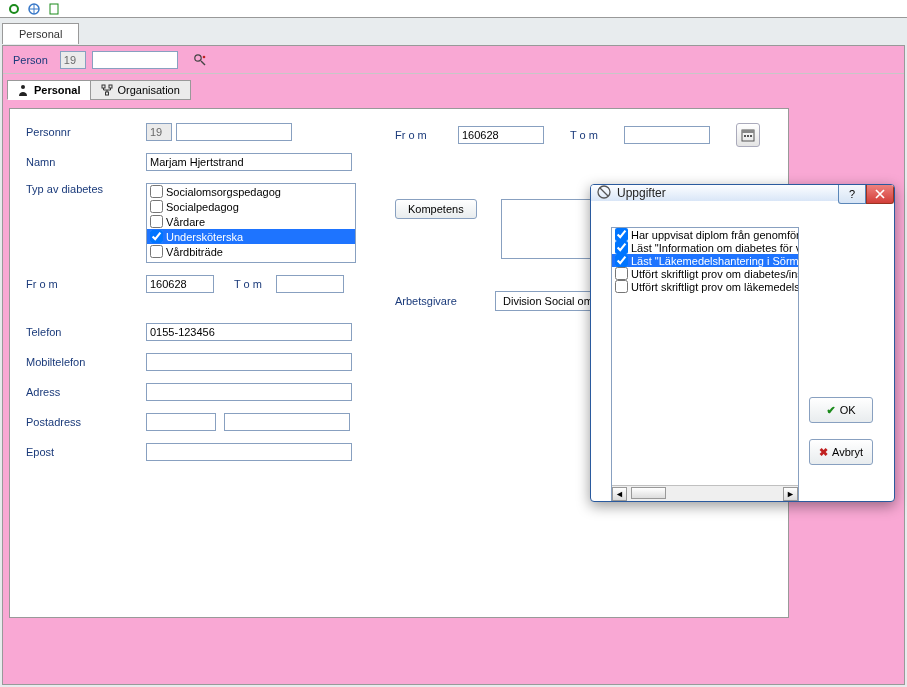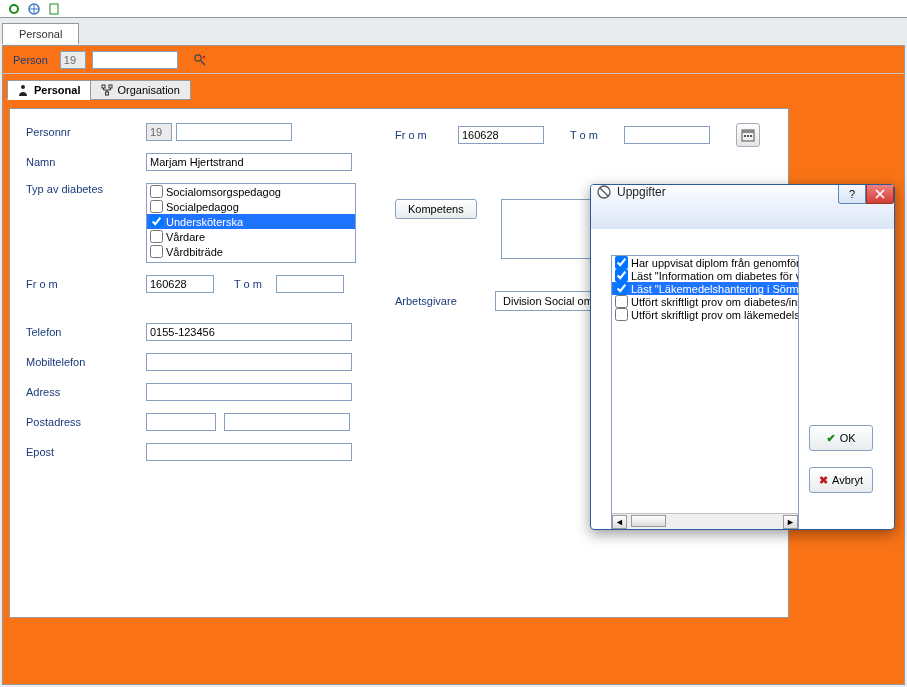--- a/index.html
+++ b/index.html
@@ -4,21 +4,21 @@
 <style>
 * { box-sizing: border-box; font-family: Tahoma, Arial, sans-serif; font-size: 11px; }
 body { margin: 0; background: #e8ecee; width: 907px; height: 687px; overflow: hidden; position: relative; }
 
 .toolbar-top { height: 18px; background: #fff; border-bottom: 1px solid #999; display: flex; align-items: center; padding-left: 8px; gap: 8px; }
 .toolbar-top .tb-icon { width: 12px; height: 12px; display: inline-block; }
 
 .main-tab-strip { height: 24px; display: flex; align-items: end; margin-top: 2px; }
 .main-tab { background: #fff; border: 1px solid #999; border-bottom: none; padding: 4px 16px; margin-left: 2px; font-size: 11px; color: #333; }
 
-.workspace { position: absolute; left: 2px; right: 2px; top: 45px; height: 640px; background: #f97316; border: 1px solid #999; }
+.workspace { position: absolute; left: 2px; right: 2px; top: 45px; height: 640px; background: #f9a8d4; border: 1px solid #999; }
 
 .person-bar { height: 28px; border-bottom: 1px solid #c7c7c7; display: flex; align-items: center; padding: 0 6px; gap: 6px; position: relative; }
 .person-bar .lbl { color: #1a3a7a; margin-right: 6px; padding-left: 4px;}
 .person-bar input { height: 18px; border: 1px solid #88a0c0; background: #fff; padding: 1px 3px; }
 .person-bar .lookup-icon { width: 20px; height: 20px; display: flex; align-items: center; justify-content: center; cursor: pointer; margin-left: 6px; }
 
 .form-tab-strip { height: 26px; display: flex; align-items: end; padding-left: 4px; padding-top: 6px; }
 .form-tab { border: 1px solid #999; padding: 3px 10px; background: #ebebeb; display: flex; align-items: center; gap: 4px; margin-right: -1px; font-size: 11px; }
 .form-tab.active { background: #fff; border-bottom-color: #fff; font-weight: bold; }
 .form-tab .ticon { width: 12px; height: 12px; display:inline-block; }
@@ -38,21 +38,21 @@
 .listbox .li.sel { background: #1e74ff; color: #fff; }
 .listbox input[type=checkbox] { margin: 0; }
 
 .kompetens-btn { padding: 3px 12px; border: 1px solid #88a0c0; background: linear-gradient(#fff,#e8ecee); border-radius: 3px; cursor: pointer; }
 .textblock { width: 210px; height: 60px; border: 1px solid #88a0c0; background: #fff; margin-left: 8px;}
 .icon-btn { width: 24px; height: 24px; border: 1px solid #aab; background: linear-gradient(#fff,#e4e4e4); border-radius: 3px; display: flex; align-items:center; justify-content:center; cursor:pointer;}
 .select-arb { height: 20px; border: 1px solid #88a0c0; background: #fff; width: 160px; padding: 0 3px; }
 
 
 .modal { position: absolute; left: 590px; top: 184px; width: 305px; background: #fff; border: 1px solid #2a5a9e; border-radius: 4px; box-shadow: 0 4px 14px rgba(0,0,0,.4); overflow:hidden; }
-.modal-title { height: 44px; background: linear-gradient(#fcfdff,#d9e6f7); display: flex; align-items: flex-start; padding: 0 6px; gap: 6px; position: relative; }
+.modal-title { height: 16px; background: linear-gradient(#fcfdff,#d9e6f7); display: flex; align-items: center; padding: 0 6px; gap: 6px; position: relative; }
 .modal-title .t { font-size: 12px; color: #222; }
 .modal-title .winbtns { position: absolute; right: 0; top: -1px; display: flex; }
 .modal-title .winbtn { width: 28px; height: 20px; display:flex; align-items:center; justify-content:center; font-size:11px; background: linear-gradient(#f6f9fd,#d6e4f5); border: 1px solid #5a86b8; border-top:none; }
 .modal-title .winbtn.close { background: linear-gradient(#f08582,#d23e39); color:#fff; border-color:#932; border-bottom-right-radius:3px; }
 .modal-title .winbtn.help { border-bottom-left-radius:3px; }
 .modal-body { padding: 26px 12px 16px 20px; display: flex; gap: 10px; height: 300px; }
 .chklist { width: 188px; height: 275px; border: 1px solid #88a0c0; background: #fff; overflow: hidden; position: relative; }
 .chklist .cli { padding: 0px 3px; display: flex; align-items: center; gap: 3px; white-space: nowrap; font-size: 11px; }
 .chklist .cli.sel { background: #1e74ff; color: #fff; }
 .chklist input[type=checkbox]{ margin:0; }
@@ -150,27 +150,27 @@
         <span class="flabel">Typ av diabetes</span>
         <div class="listbox" id="typ-listbox">
             <div class="li">
               <input type="checkbox" style="">
               <span>Socialomsorgspedagog</span>
             </div>
             <div class="li">
               <input type="checkbox" style="">
               <span>Socialpedagog</span>
             </div>
+            <div class="li">
+              <input type="checkbox" style="">
+              <span>Vårdare</span>
+            </div>
             <div class="li sel">
               <input type="checkbox" checked="" style="">
               <span>Undersköterska</span>
-            </div>
-            <div class="li">
-              <input type="checkbox" style="">
-              <span>Vårdare</span>
             </div>
             <div class="li">
               <input type="checkbox" style="">
               <span>Vårdbiträde</span>
             </div>
           </div>
       </div>
 
       <div class="row" style="margin-top:6px">
         <span class="flabel">Fr o m</span>

